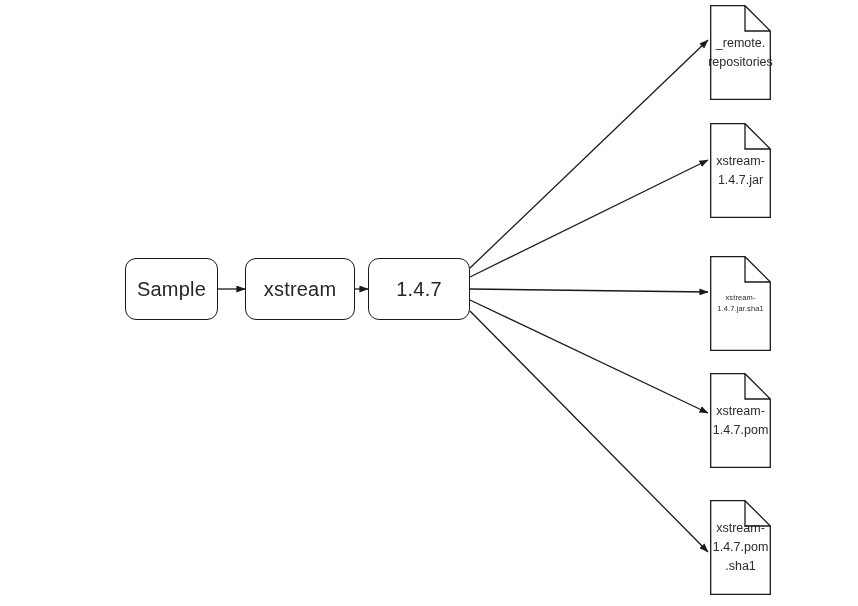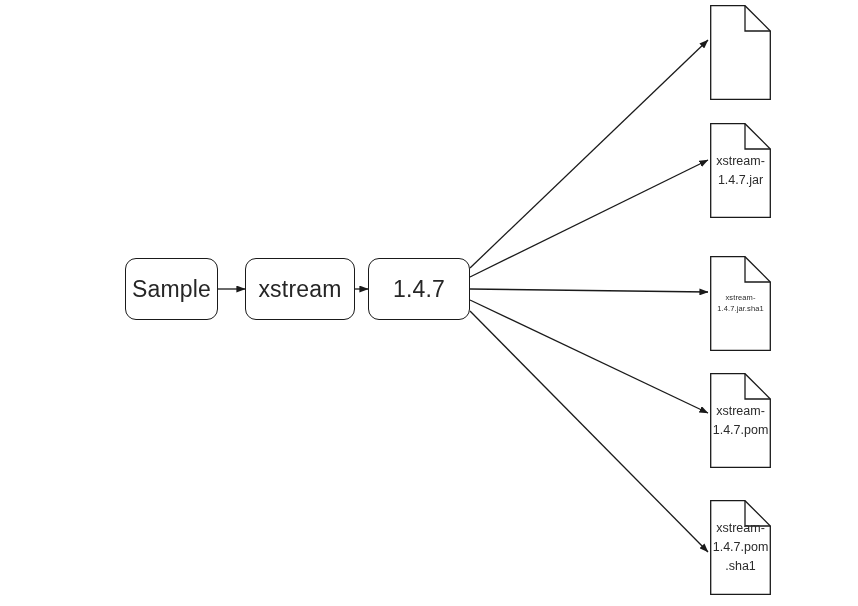--- a/index.html
+++ b/index.html
@@ -33,21 +33,21 @@
   .node-box {
     position: absolute;
     box-sizing: border-box;
     border: 1.3px solid #1a1a1a;
     border-radius: 11px;
     background: #ffffff;
     display: flex;
     align-items: center;
     justify-content: center;
     color: #262626;
-    font-size: 23px;
+    font-size: 20px;
     letter-spacing: 0.2px;
   }
   
   .file-node {
     position: absolute;
     box-sizing: border-box;
   }
   .file-node svg {
     position: absolute;
     left: 0;
@@ -101,20 +101,22 @@
       <div class="node-box" style="left: 368px; top: 258px; width: 102px; height: 62px; justify-content: center;">
         <span>1.4.7</span>
       </div>
     </div>
   <div id="file-nodes-group">
       <div class="file-node" style="left: 710px; top: 5px; width: 61px; height: 95px;">
         <svg width="61" height="95" viewBox="0 0 61 95">
           <path d="M0.7,0.7 L35,0.7 L60.3,26 L60.3,94.3 L0.7,94.3 Z" fill="#ffffff" stroke="#1a1a1a" stroke-width="1.3"></path>
           <path d="M35,0.7 L35,26 L60.3,26" fill="none" stroke="#1a1a1a" stroke-width="1.3"></path>
         </svg>
+        <div class="file-label size-md">_remote.
+repositories</div>
       </div>
       <div class="file-node" style="left: 710px; top: 123px; width: 61px; height: 95px;">
         <svg width="61" height="95" viewBox="0 0 61 95">
           <path d="M0.7,0.7 L35,0.7 L60.3,26 L60.3,94.3 L0.7,94.3 Z" fill="#ffffff" stroke="#1a1a1a" stroke-width="1.3"></path>
           <path d="M35,0.7 L35,26 L60.3,26" fill="none" stroke="#1a1a1a" stroke-width="1.3"></path>
         </svg>
         <div class="file-label size-md">xstream-
 1.4.7.jar</div>
       </div>
       <div class="file-node" style="left: 710px; top: 256px; width: 61px; height: 95px;">

